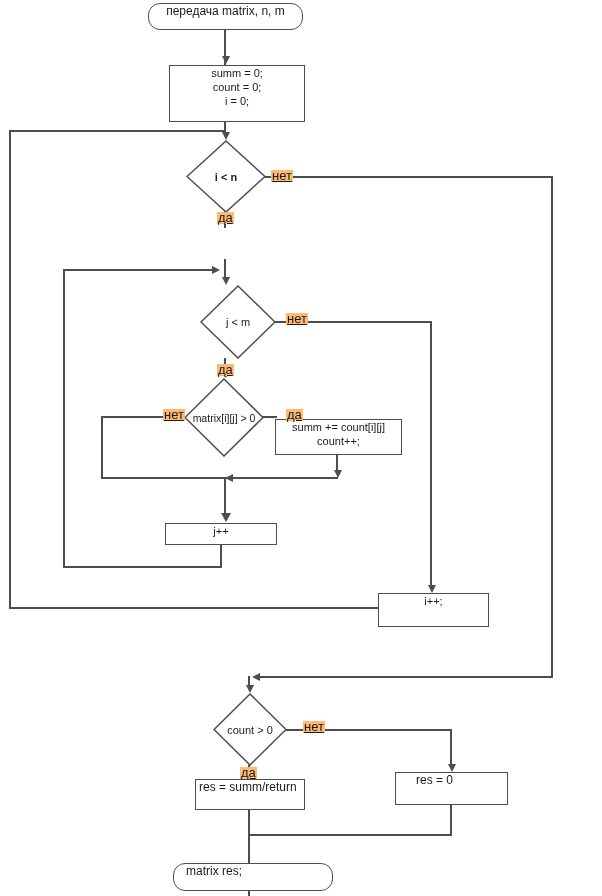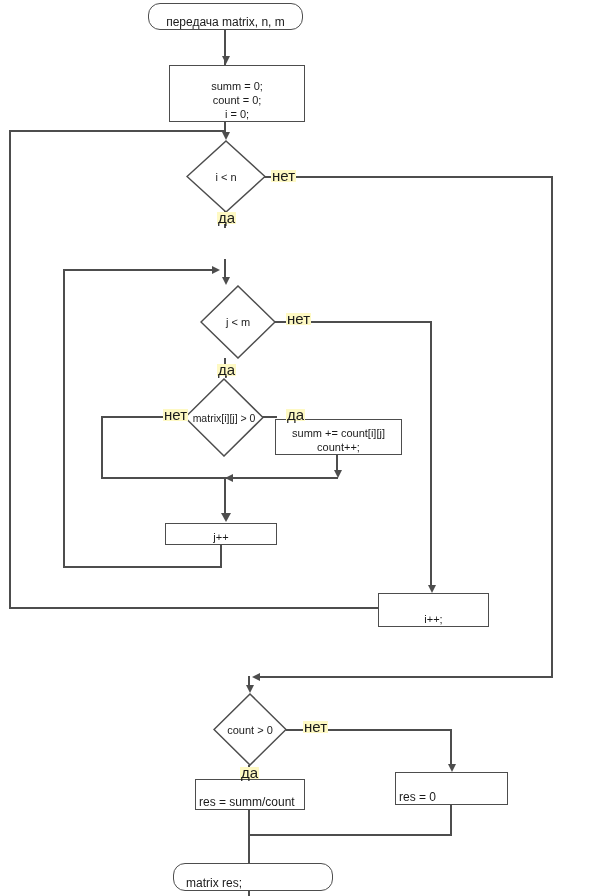--- a/index.html
+++ b/index.html
@@ -4,35 +4,35 @@
 <style>
   html,body { margin:0; padding:0; background:#ffffff; }
   #canvas {
     position:relative; width:602px; height:896px; background:#ffffff;
     font-family:"Liberation Sans", sans-serif; color:#1a1a1a; overflow:hidden;
   }
   .ln { position:absolute; background:#4d4d4d; }
   .box {
     position:absolute; box-sizing:border-box; background:#ffffff;
     border:1.5px solid #4d4d4d; display:flex; flex-direction:column;
-    align-items:center; justify-content:flex-end; font-size:11px; line-height:14px;
+    align-items:center; justify-content:flex-start; font-size:11px; line-height:14px;
     z-index:2; white-space:nowrap;
   }
   .box.term { border-radius:12px; font-size:12px; }
   .box.leftal { align-items:flex-start; font-size:12px; }
   .diamond { position:absolute; z-index:2; }
   .diamond svg { display:block; }
   .dlabel {
     position:absolute; left:0; top:0; width:100%; height:100%;
     display:flex; align-items:center; justify-content:center;
     font-size:11px; white-space:nowrap; z-index:3;
   }
   .elabel {
-    position:absolute; font-size:15px; background:#fef9c3; padding:0 1px;
-    z-index:4; line-height:12px;
+    position:absolute; font-size:13px; background:#fdba74; padding:0 1px;
+    z-index:4; line-height:12px;text-decoration:underline;
   }
   .arw { position:absolute; width:0; height:0; z-index:3; }
   .arw.down  { border-left:4px solid transparent; border-right:4px solid transparent; border-top:8px solid #4d4d4d; }
   .arw.downL { border-left:5px solid transparent; border-right:5px solid transparent; border-top:9px solid #4d4d4d; }
   .arw.left  { border-top:4px solid transparent; border-bottom:4px solid transparent; border-right:8px solid #4d4d4d; }
   .arw.right { border-top:4px solid transparent; border-bottom:4px solid transparent; border-left:8px solid #4d4d4d; }
 </style>
 </head>
 <body>
 
@@ -86,21 +86,21 @@
   <div class="box term" style="left:148px; top:3px; width:155px; height:27px;">
     <div>передача matrix, n, m</div>
   </div>
 
   <div class="box" style="left:169px; top:65px; width:136px; height:57px;">
     <div>summ = 0;</div>
     <div>count = 0;</div>
     <div>i = 0;</div>
   </div>
 
-  <div class="diamond" style="left:186px; top:140px; width:80px; height:73px;">
+  <div class="diamond" style="left:186px; top:140px; width:80px; height:73px;font-weight:bold;">
     <svg width="80" height="73">
       <polygon points="40,1 79,36.5 40,72 1,36.5" fill="#ffffff" stroke="#4d4d4d" stroke-width="1.5"></polygon>
     </svg>
     <div class="dlabel">i &lt; n</div>
   </div>
 
 
   <div class="diamond" style="left:200px; top:285px; width:76px; height:74px;">
     <svg width="76" height="74">
       <polygon points="38,1 75,37 38,73 1,37" fill="#ffffff" stroke="#4d4d4d" stroke-width="1.5"></polygon>
@@ -129,24 +129,24 @@
   </div>
 
   <div class="diamond" style="left:213px; top:693px; width:74px; height:73px;text-decoration:underline;">
     <svg width="74" height="73">
       <polygon points="37,1 73,36.5 37,72 1,36.5" fill="#ffffff" stroke="#4d4d4d" stroke-width="1.5"></polygon>
     </svg>
     <div class="dlabel">count &gt; 0</div>
   </div>
 
   <div class="box leftal" style="left:195px; top:779px; width:110px; height:31px; padding-left:3px;">
-    <div>res = summ/count</div>
+    <div>res = summ/return</div>
   </div>
 
-  <div class="box leftal" style="left:395px; top:772px; width:113px; height:33px; padding-left:3px;">
+  <div class="box leftal" style="left:395px; top:772px; width:113px; height:33px; padding-left:20px;">
     <div>res = 0</div>
   </div>
 
   <div class="box term leftal" style="left:173px; top:863px; width:160px; height:28px; padding-left:12px;">
     <div>matrix res;</div>
   </div>
 
   <div class="elabel" style="left:271px; top:170px;">нет</div>
   <div class="elabel" style="left:217px; top:212px;">да</div>
   <div class="elabel" style="left:286px; top:313px;">нет</div>

